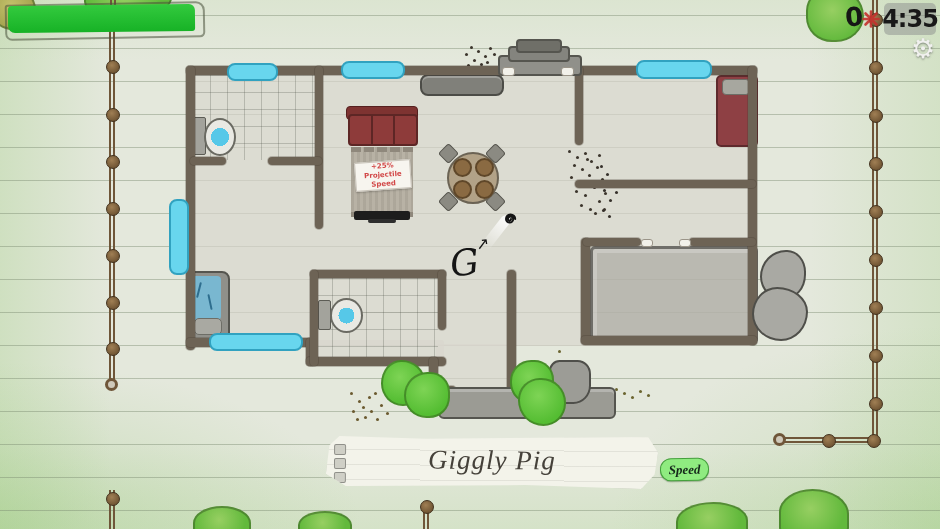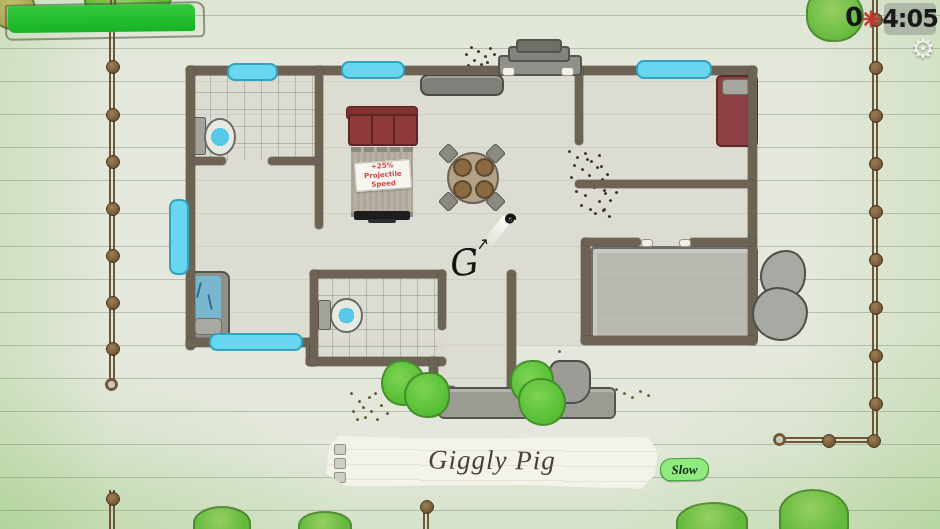--- a/index.html
+++ b/index.html
@@ -240,26 +240,26 @@
   <div id="score" class="hud">0</div>
   <svg class="hud" style="position:absolute;left:862px;top:10px" width="18" height="18" viewBox="0 0 18 18">
     <g stroke="#c5322e" stroke-width="2.6" stroke-linecap="round" opacity="0.9">
       <line x1="9" y1="1.5" x2="9" y2="16.5"></line>
       <line x1="1.5" y1="9" x2="16.5" y2="9"></line>
       <line x1="3.5" y1="3.5" x2="14.5" y2="14.5"></line>
       <line x1="14.5" y1="3.5" x2="3.5" y2="14.5"></line>
     </g>
   </svg>
   <div id="timer-chip" class="hud">
-    <span>4:05</span>
+    <span>4:35</span>
   </div>
   <div id="gear" class="hud">
     <span>⚙</span>
   </div>
 
   <div id="plate" class="hud">
     <div class="hole" style="left:8px;top:9px"></div>
     <div class="hole" style="left:8px;top:23px"></div>
     <div class="hole" style="left:8px;top:37px"></div>
     <div id="plate-name">Giggly Pig</div>
   </div>
-  <div id="badge" class="hud">Slow</div>
+  <div id="badge" class="hud">Speed</div>
 </div>
 
 </body></html>

